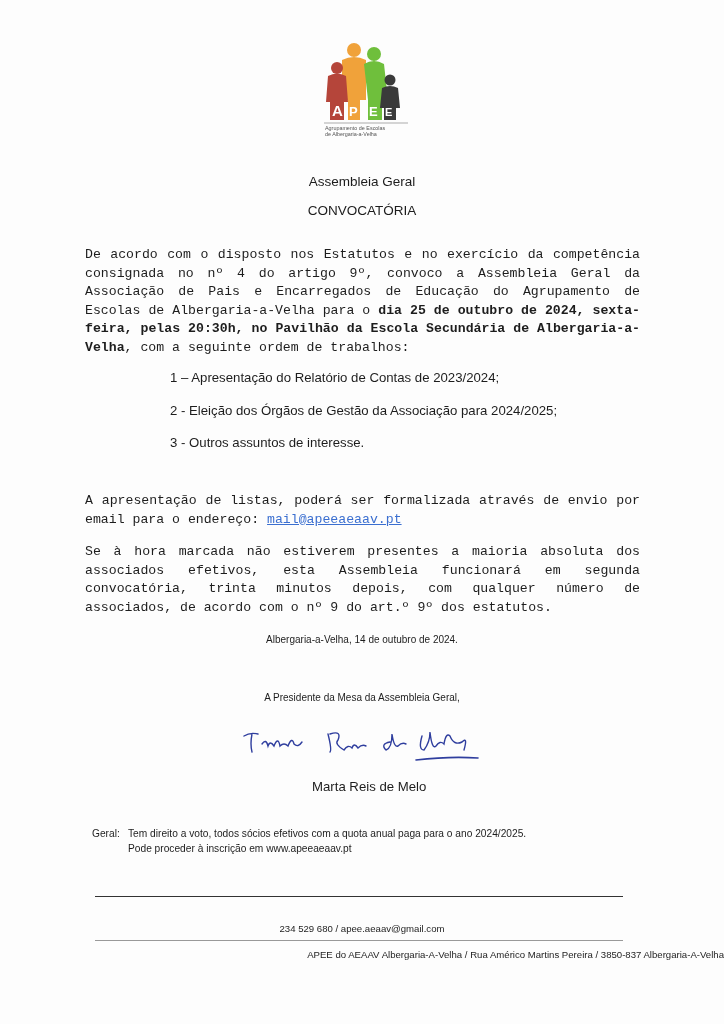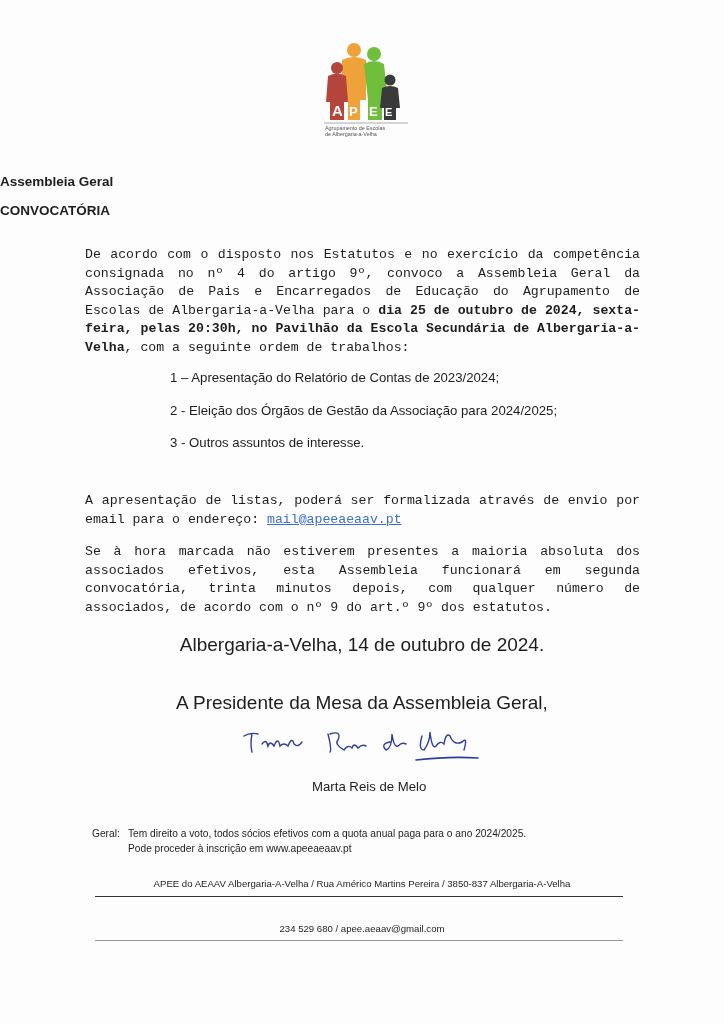--- a/index.html
+++ b/index.html
@@ -1,23 +1,23 @@
 <!DOCTYPE html>
 <html><head>
 <meta charset="utf-8">
 <style>
   html, body { margin:0; padding:0; }
   body { width:724px; height:1024px; background:#fdfdfd; position:relative; overflow:hidden;
          font-family:"Liberation Sans", sans-serif; color:#1d1d1d; }
   .abs { position:absolute; }
   .logo { left:322px; top:42px; width:90px; height:96px; }
-  .title { left:0; width:724px; font-weight:bold; font-size:13.5px; }
+  .title { left:0; width:724px; text-align:center; font-weight:normal; font-size:13.5px; }
   .para { left:85px; width:555px; font-size:13.2px; line-height:18.5px; text-align:justify;font-family:Liberation Mono, monospace; }
   .item { left:122px; font-size:13.2px;margin-left:48px; }
-  .center-text { left:0; width:724px; text-align:center; font-size:19px; }
+  .center-text { left:0; width:724px; text-align:center; font-size:10px; }
   a.mail { color:#3b6fd0; text-decoration:underline; }
   .note { left:92px; font-size:10.2px; line-height:15px; }
   .note-label { position:absolute; left:0; }
   .note-body { position:absolute; left:36px; width:470px; white-space:nowrap; }
   .hr-dark { left:95px; width:528px; height:0; border-top:1.2px solid #333; }
   .hr-light { left:95px; width:528px; height:0; border-top:1px solid #999; }
   .footer { left:0; width:724px; text-align:center; font-size:9.6px; line-height:13px; }
 </style>
 </head>
 <body>
@@ -83,15 +83,15 @@
 
 <div class="abs" style="left:312px; top:779px; font-size:13.2px;">Marta Reis de Melo</div>
 
 <div class="abs note" style="top:826px; width:520px; height:32px;">
   <span class="note-label">Geral:</span>
   <span class="note-body">Tem direito a voto, todos sócios efetivos com a quota anual paga para o ano 2024/2025.</span>
   <span class="note-body" style="top:15px;">Pode proceder à inscrição em www.apeeaeaav.pt</span>
 </div>
 
 <div class="abs hr-dark" style="top:896px;"></div>
-<div class="abs footer" style="top:877px;">APEE do AEAAV Albergaria-A-Velha / Rua Américo Martins Pereira / 3850-837 Albergaria-A-Velha</div>
+<div class="abs footer" style="top:948px;text-align:right;">APEE do AEAAV Albergaria-A-Velha / Rua Américo Martins Pereira / 3850-837 Albergaria-A-Velha</div>
 <div class="abs footer" style="top:922px;">234 529 680 / apee.aeaav@gmail.com</div>
 <div class="abs hr-light" style="top:940px;"></div>
 
 </body></html>

